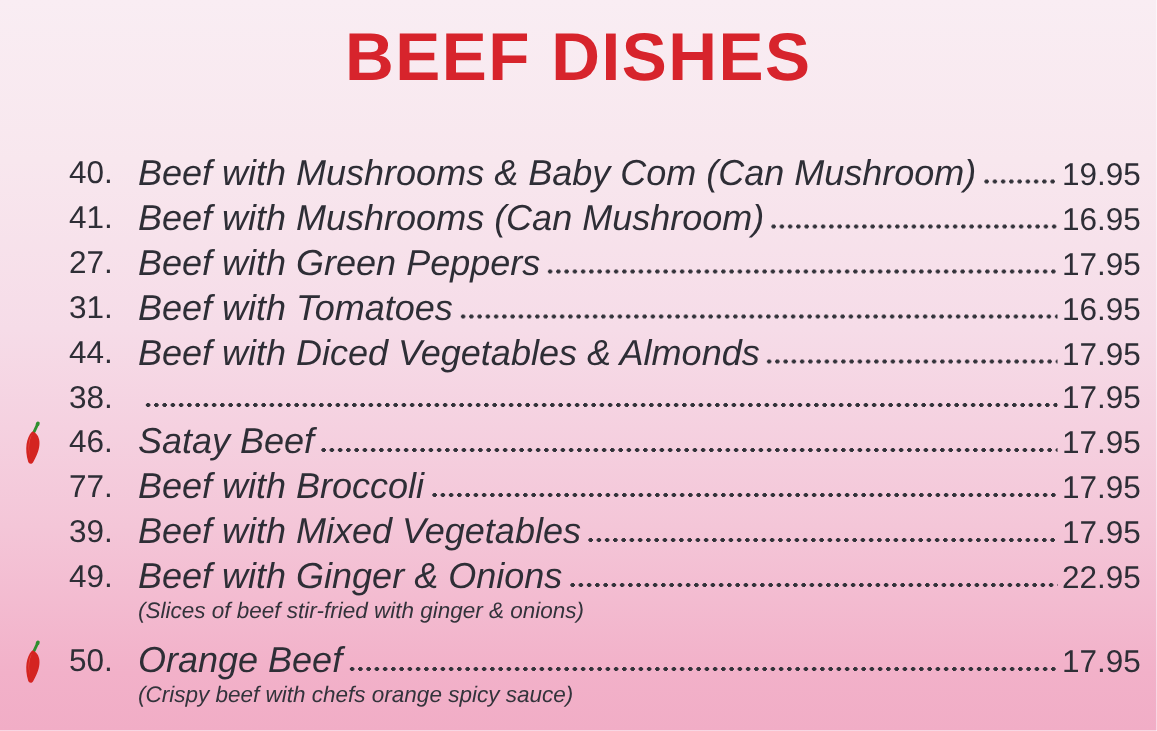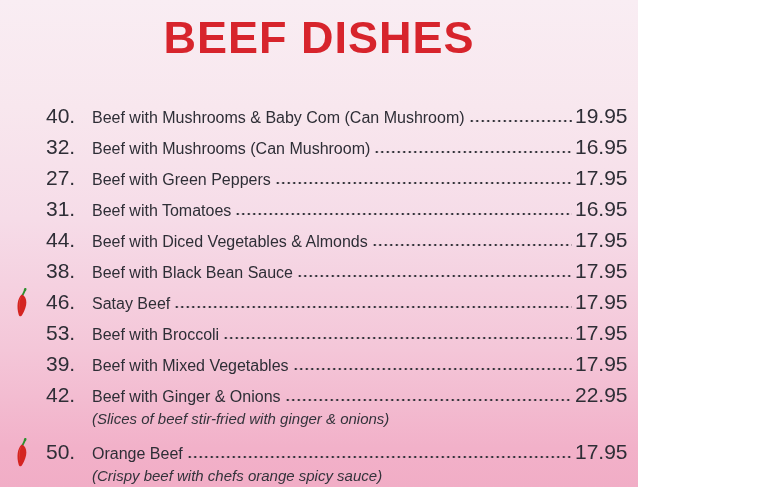--- a/index.html
+++ b/index.html
@@ -2,21 +2,21 @@
 <html><head>
 <meta charset="utf-8">
 <style>
   html, body { margin: 0; padding: 0; }
   body {
     font-family: "Liberation Sans", sans-serif;
     width: 771px; height: 487px;
   }
   .menu-page {
     position: relative;
-    width: 638px; height: 487px;
+    width: 771px; height: 487px;
     overflow: hidden;
     background: linear-gradient(to bottom,
       #f9edf3 0%, #f8e7ee 22%, #f6dce8 45%, #f4c6d8 72%, #f2b1c9 92%, #f1adc6 100%);
     color: #2e2e36;
   }
   .title {
     margin: 12px 0 8px 0;
     text-align: center;
     font-size: 45px;
     line-height: 52px;
@@ -39,23 +39,24 @@
   }
   .num {
     flex: 0 0 46px;
     font-size: 21px;
     line-height: 29px;
     white-space: nowrap;
   }
   .body { flex: 1; display: flex; flex-direction: column; min-width: 0; }
   .main-line { display: flex; align-items: baseline; }
   .name {
-    font-size: 16px;
+    font-size: 24px;
     line-height: 29px;
     white-space: nowrap;
+    font-style: italic;
   }
   .leader {
     flex: 1;
     height: 4px;
     margin: 0 3px 0 4px;
     background-image: radial-gradient(circle, #33333a 1.3px, rgba(0,0,0,0) 1.5px);
     background-size: 5.5px 4px;
     background-repeat: repeat-x;
     background-position: left bottom;
   }
@@ -91,21 +92,21 @@
         <span class="price">19.95</span>
       </span>
 
     </span>
   </div>
 
   <div class="menu-item">
     <span class="spice hidden">
       
     </span>
-    <span class="num">32.</span>
+    <span class="num">41.</span>
     <span class="body">
       <span class="main-line">
         <span class="name">Beef with Mushrooms (Can Mushroom)</span>
         <span class="leader"></span>
         <span class="price">16.95</span>
       </span>
 
     </span>
   </div>
 
@@ -154,21 +155,20 @@
     </span>
   </div>
 
   <div class="menu-item">
     <span class="spice hidden">
       
     </span>
     <span class="num">38.</span>
     <span class="body">
       <span class="main-line">
-        <span class="name">Beef with Black Bean Sauce</span>
         <span class="leader"></span>
         <span class="price">17.95</span>
       </span>
 
     </span>
   </div>
 
   <div class="menu-item">
     <span class="spice">
       <svg viewBox="0 0 20 30" aria-hidden="true">
@@ -185,21 +185,21 @@
         <span class="leader"></span>
         <span class="price">17.95</span>
       </span>
     </span>
   </div>
 
   <div class="menu-item">
     <span class="spice hidden">
       
     </span>
-    <span class="num">53.</span>
+    <span class="num">77.</span>
     <span class="body">
       <span class="main-line">
         <span class="name">Beef with Broccoli</span>
         <span class="leader"></span>
         <span class="price">17.95</span>
       </span>
 
     </span>
   </div>
 
@@ -215,21 +215,21 @@
         <span class="price">17.95</span>
       </span>
 
     </span>
   </div>
 
   <div class="menu-item">
     <span class="spice hidden">
       
     </span>
-    <span class="num">42.</span>
+    <span class="num">49.</span>
     <span class="body">
       <span class="main-line">
         <span class="name">Beef with Ginger &amp; Onions</span>
         <span class="leader"></span>
         <span class="price">22.95</span>
       </span>
       <span class="desc">(Slices of beef stir-fried with ginger &amp; onions)</span>
     </span>
   </div>
 

